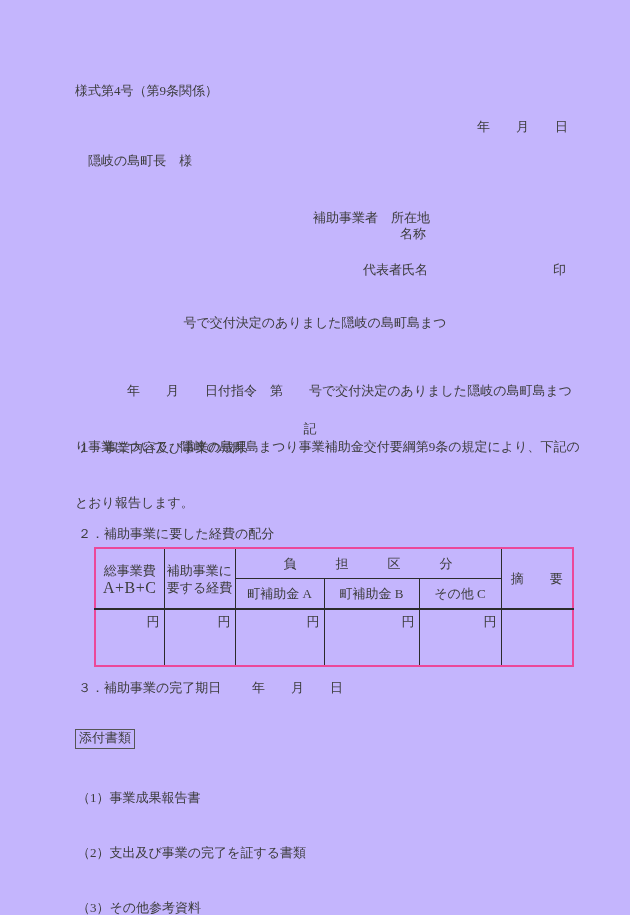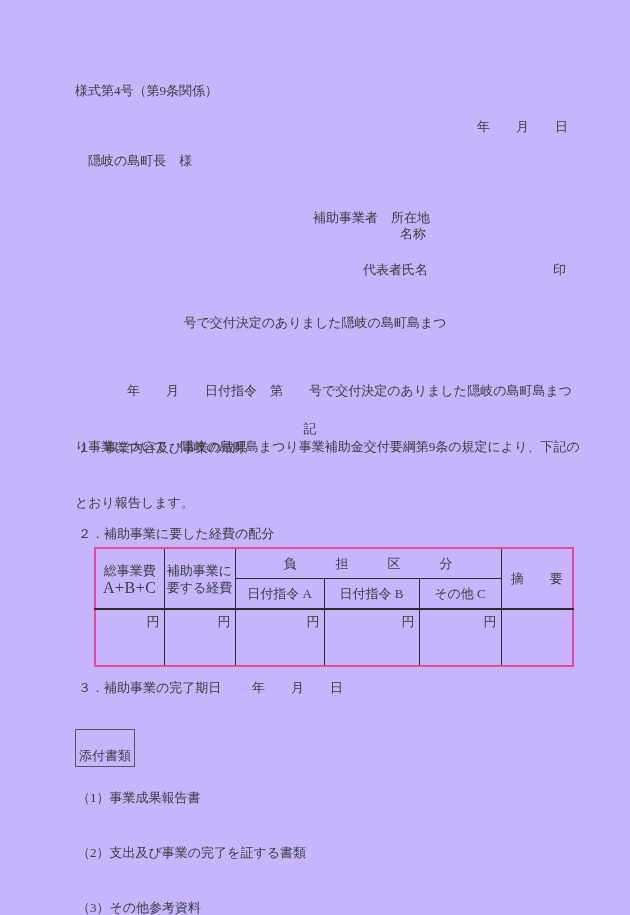--- a/index.html
+++ b/index.html
@@ -48,21 +48,21 @@
   .cost-table .hc { text-align: center; vertical-align: middle; line-height: 17px; }
   .cost-table tr.h1 td, .cost-table tr.h2 td { height: 29px; }
   .cost-table tr.data td { height: 52px; }
   .cost-table .latin { font-size: 16px; letter-spacing: 0.5px; }
   .cost-table td.money { text-align: right; vertical-align: top; padding: 3px 4px 0 0; }
   .cost-table td.thick-bottom { border-bottom: 2px solid #2b2b2b; }
 
   .attach-box {
     left: 75px; top: 729px;
     border: 1px solid #555;
-    padding: 18px 3px 2px 3px;
+    padding: 0 3px 2px 3px;
   }
   .attach-items { left: 77px; top: 752px; line-height: 18.4px; }
   .attach-items div { white-space: pre; }
 </style>
 </head>
 <body>
 
 <div class="page">
 
   <div class="abs form-number">様式第4号（第9条関係）</div>
@@ -102,22 +102,22 @@
           <div class="latin">A+B+C</div>
         </td>
         <td class="hc thick-bottom" rowspan="2">
           <div>補助事業に</div>
           <div>要する経費</div>
         </td>
         <td class="hc" colspan="3">負　　　担　　　区　　　分</td>
         <td class="hc thick-bottom" rowspan="2">摘　　要</td>
       </tr>
       <tr class="h2">
-        <td class="hc thick-bottom">日付指令 A</td>
-        <td class="hc thick-bottom">日付指令 B</td>
+        <td class="hc thick-bottom">町補助金 A</td>
+        <td class="hc thick-bottom">町補助金 B</td>
         <td class="hc thick-bottom">その他 C</td>
       </tr>
       <tr class="data">
         <td class="money">円</td>
         <td class="money">円</td>
         <td class="money">円</td>
         <td class="money">円</td>
         <td class="money">円</td>
         <td></td>
       </tr>

